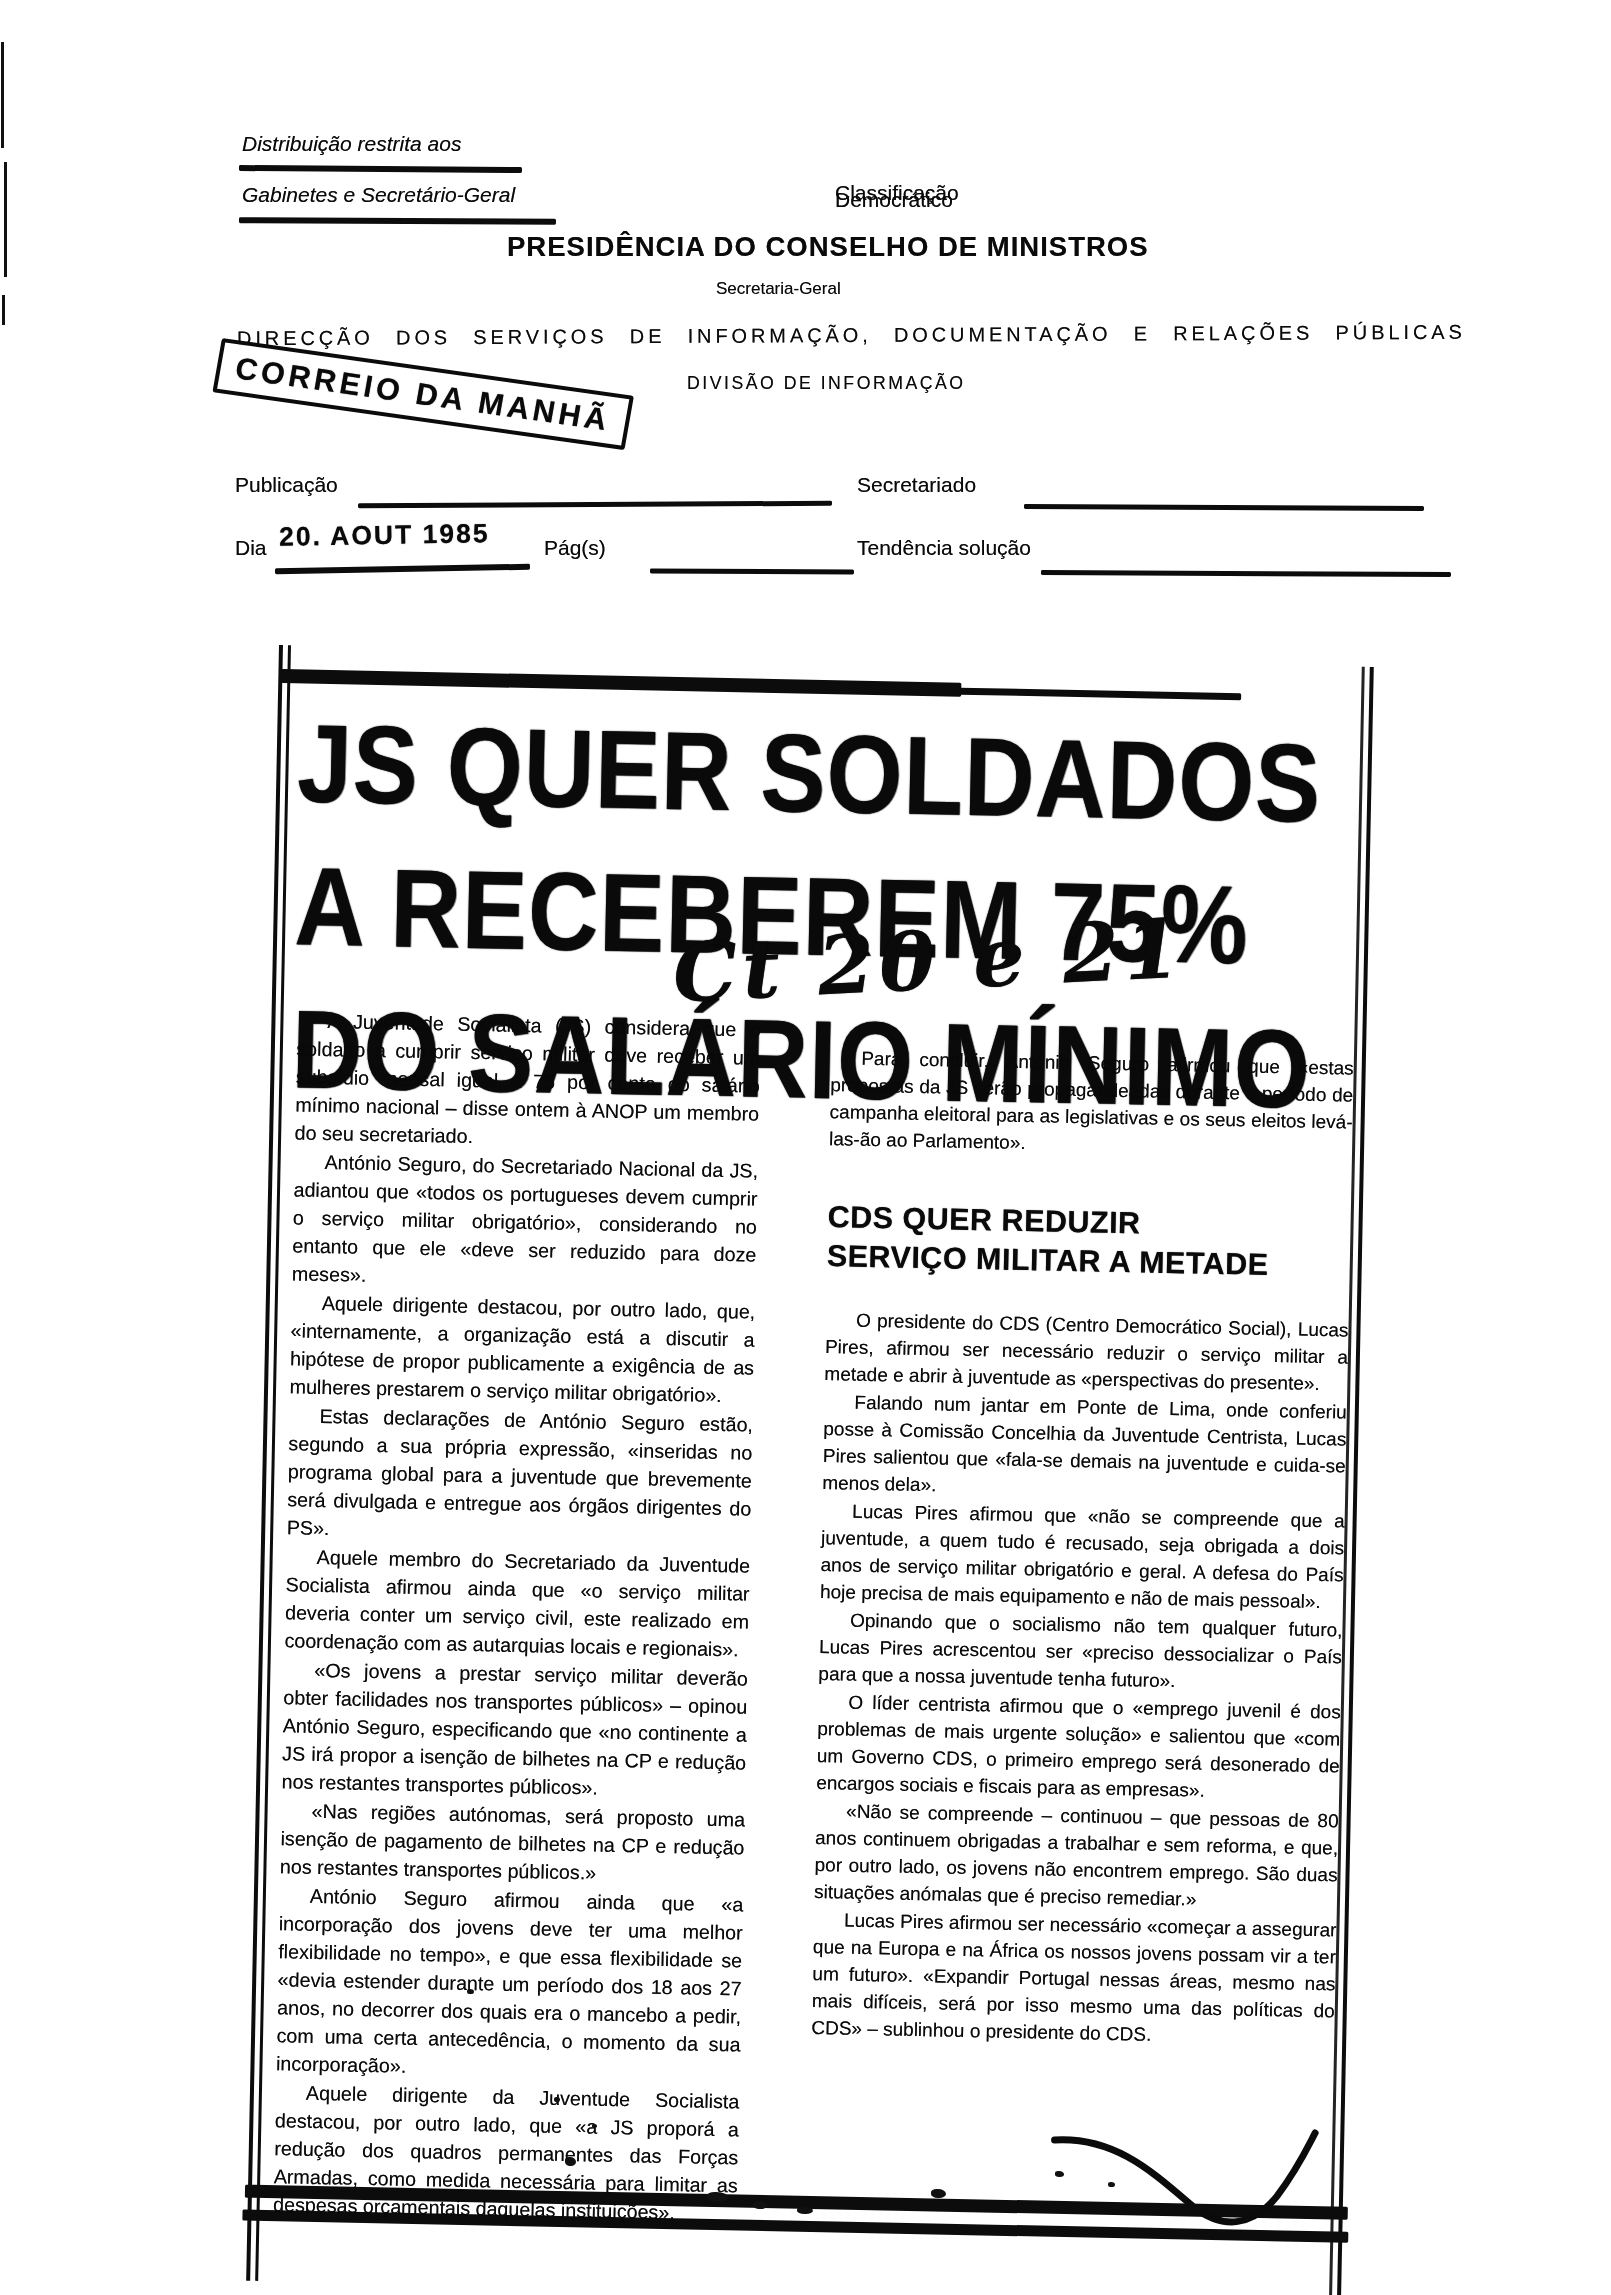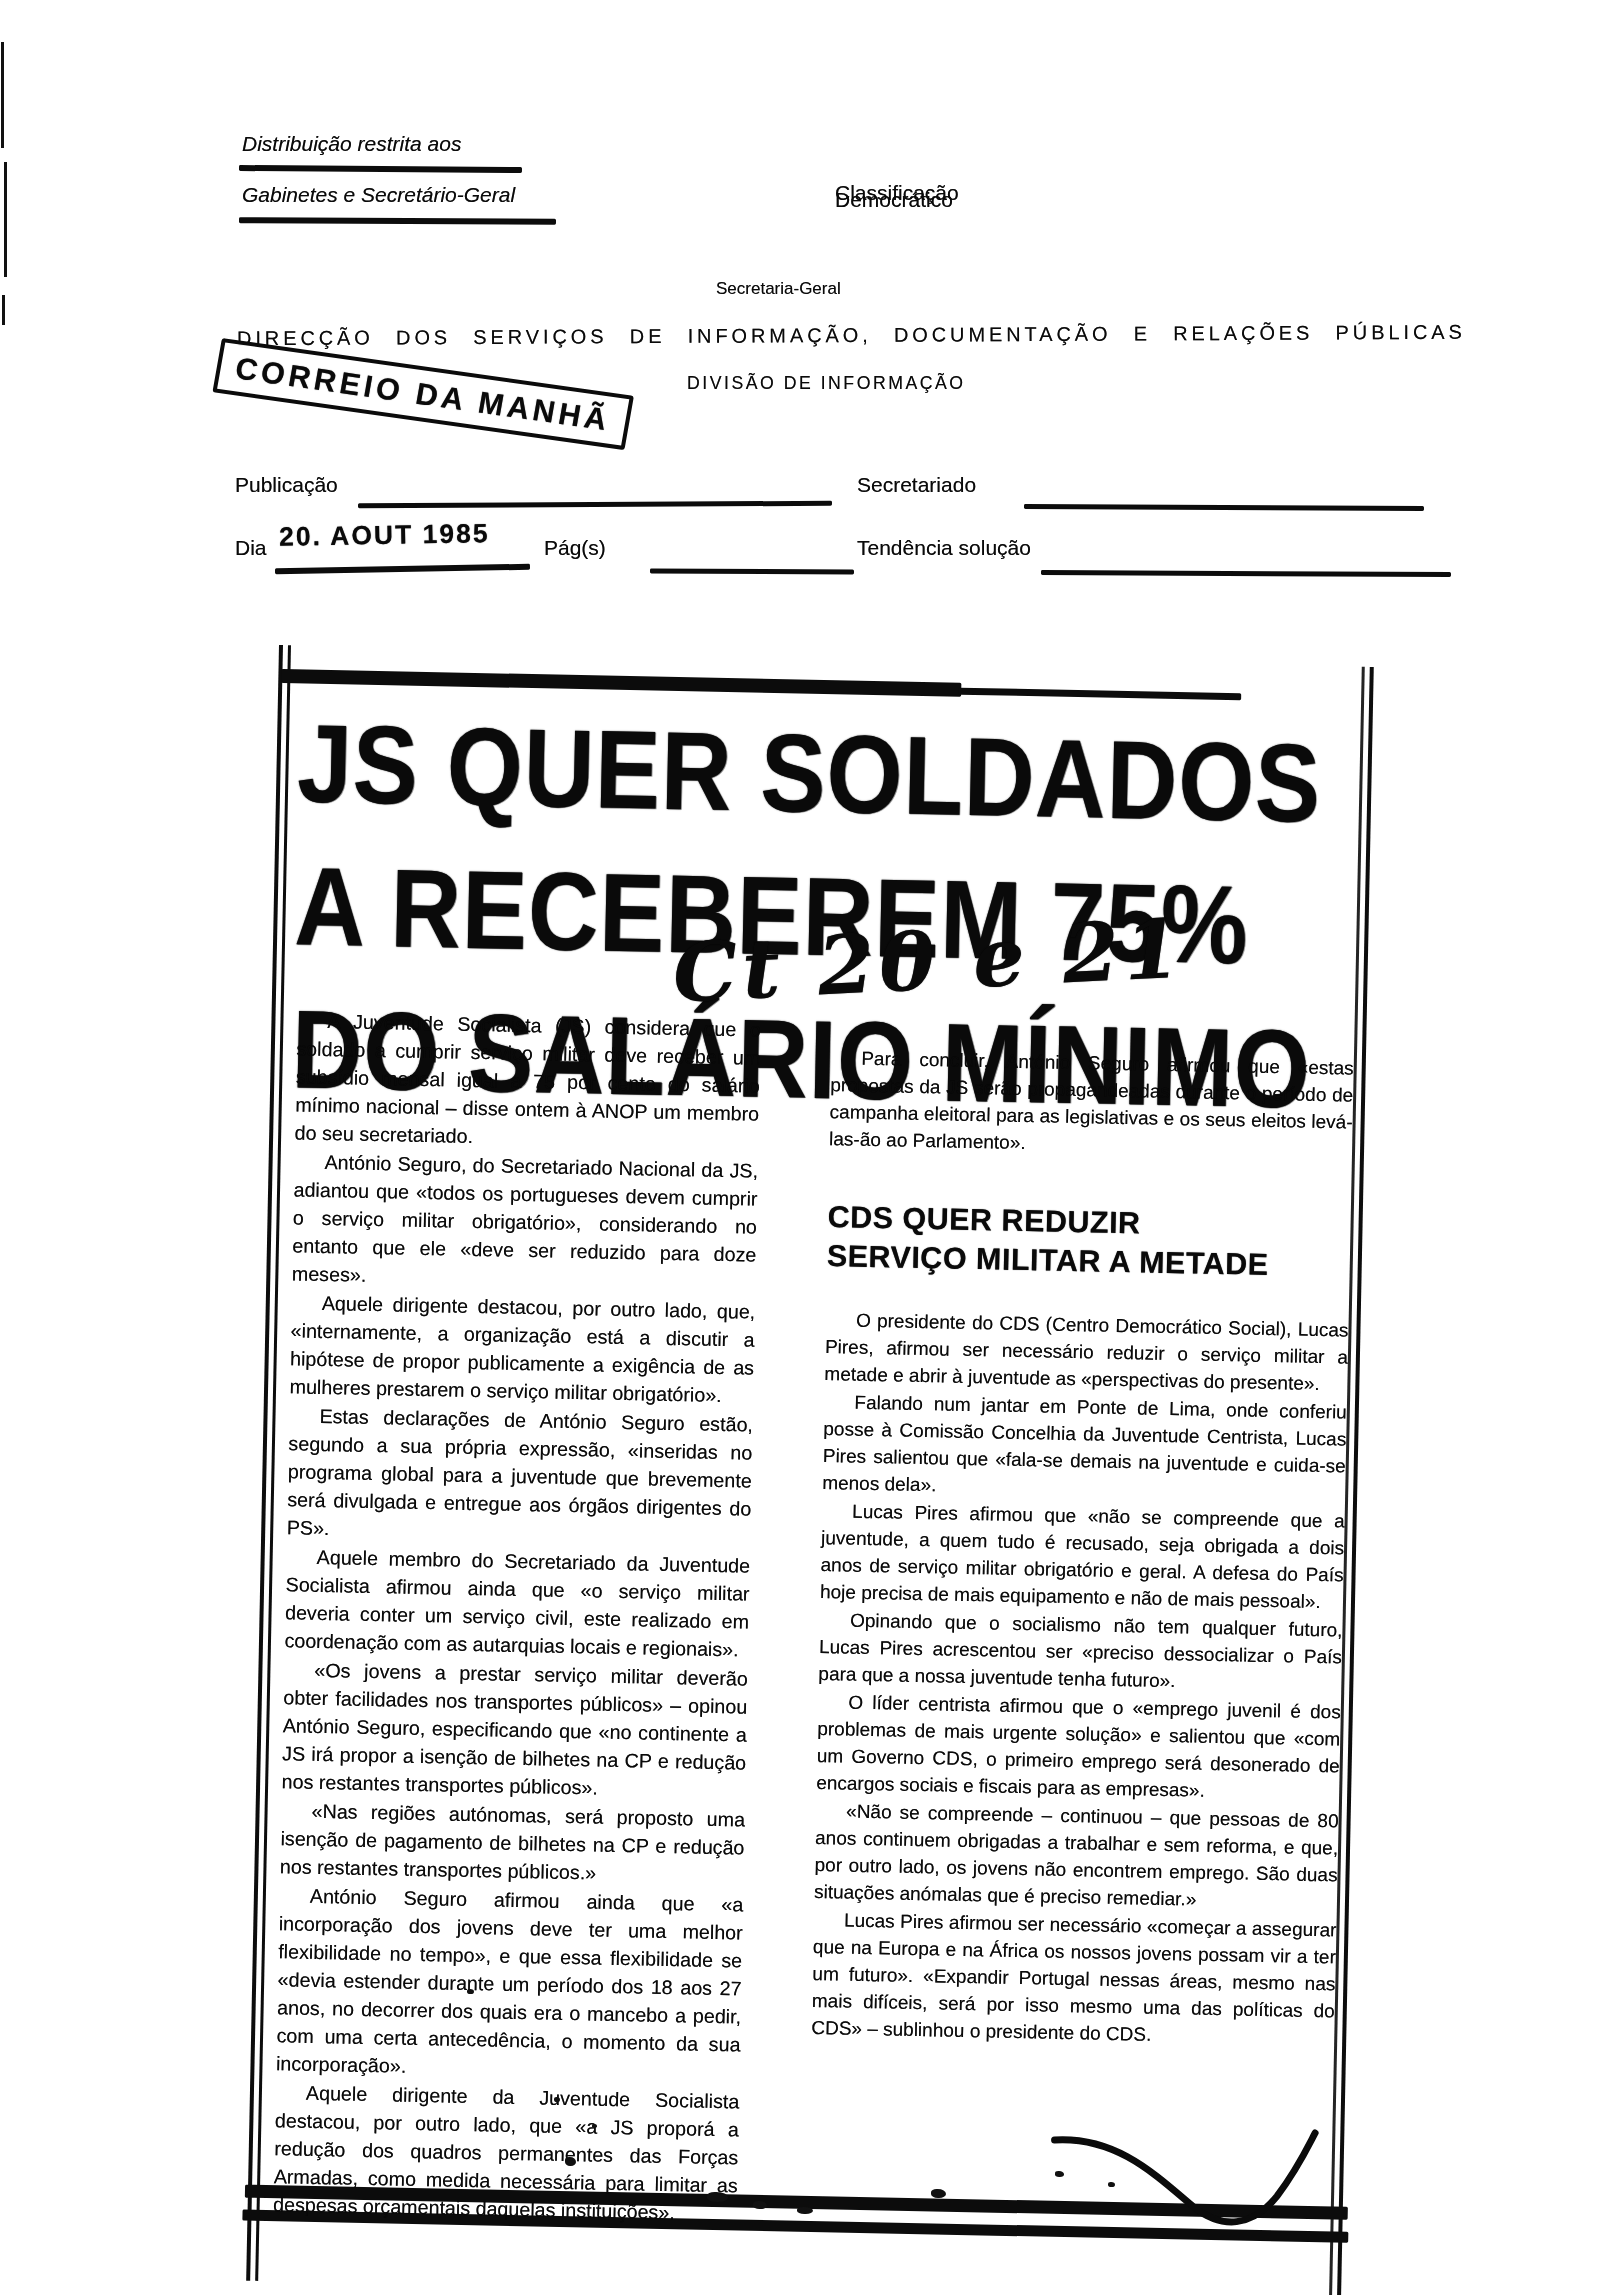--- a/index.html
+++ b/index.html
@@ -72,20 +72,21 @@
   <div class="edgemark" style="left:2px; top:295px; width:2.5px; height:29.5px;"></div>
 
   <div class="abs lbl italic ink" style="left:242px; top:132px;">Distribuição restrita aos</div>
   <div class="uline" style="left:239px; top:166px; width:283px; height:6.4px; transform:rotate(0.4deg);"></div>
   <div class="abs lbl italic ink" style="left:242px; top:183px;text-align:center;">Gabinetes e Secretário-Geral</div>
   <div class="uline" style="left:239px; top:218px; width:317px; height:6.4px; transform:rotate(0.3deg);"></div>
 
   <div class="abs lbl ink" style="left:835px; top:134px;margin-top:47px;">Classificação</div>
   <div class="abs lbl ink" style="left:835px; top:188px;">Democrático</div>
 
+  <div class="abs org-title ink" style="left:507px; top:231px;">PRESIDÊNCIA DO CONSELHO DE MINISTROS</div>
   <div class="abs org-sub ink" style="left:716px; top:279px;">Secretaria-Geral</div>
   <div class="abs directorate ink" style="left:237px; top:324px; transform:rotate(-0.3deg);">DIRECÇÃO DOS SERVIÇOS DE INFORMAÇÃO, DOCUMENTAÇÃO E RELAÇÕES PÚBLICAS</div>
   <div class="abs division ink" style="left:687px; top:373px;">DIVISÃO DE INFORMAÇÃO</div>
 
   <div class="abs stamp" style="left:222px; top:338px;">CORREIO DA MANHÃ</div>
 
   <div class="abs lbl ink" style="left:235px; top:473px;">Publicação</div>
   <div class="uline" style="left:358px; top:502px; width:474px; height:5.4px; transform:rotate(-0.3deg);"></div>
   <div class="abs lbl ink" style="left:857px; top:473px;">Secretariado</div>
   <div class="uline" style="left:1024px; top:505px; width:400px; height:5.4px; transform:rotate(0.3deg);"></div>

